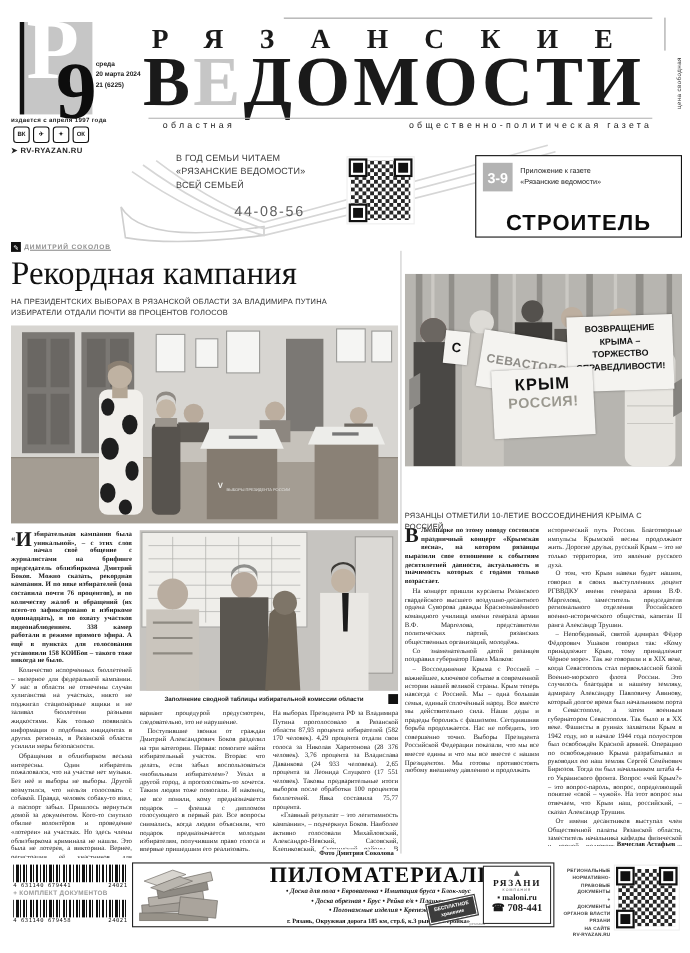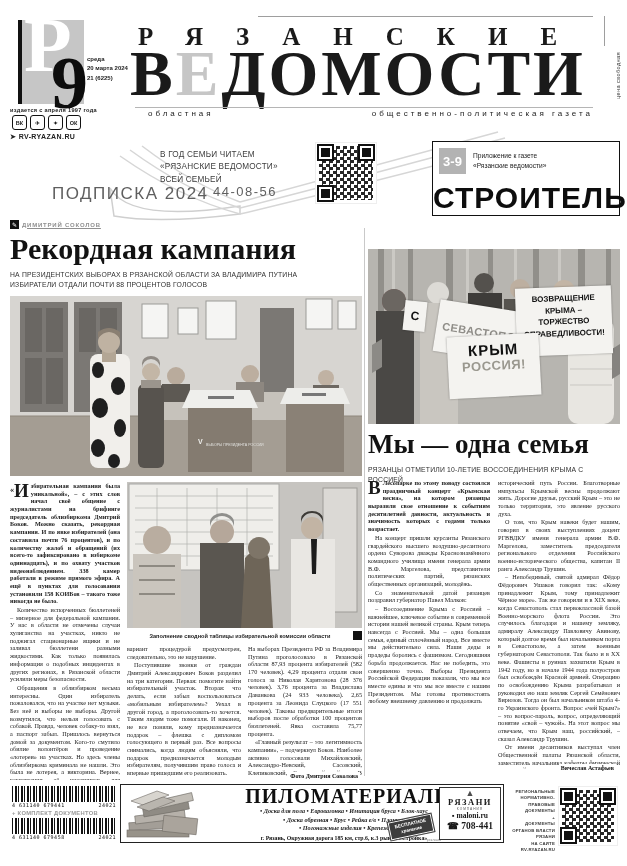--- a/index.html
+++ b/index.html
@@ -27,49 +27,49 @@
           white-space:nowrap;overflow:hidden;line-height:1;}
   .title2{left:130px;top:42px;font-size:64px;font-weight:bold;letter-spacing:3px;line-height:1;white-space:nowrap;}
   .title2 .gray{color:#c6c6c6;}
   .mast-sub{left:148px;top:109px;width:445px;display:flex;justify-content:space-between;
             font-size:8px;letter-spacing:3px;color:#222;}
   .price-note{right:6px;top:52px;writing-mode:vertical-rl;transform:rotate(180deg);
               font-size:5.6px;color:#333;letter-spacing:.4px;}
 
   
   .swoosh{left:100px;top:128px;pointer-events:none;}
-  .promo{left:160px;top:138px;font-size:8.2px;line-height:1.5;color:#3d3d3d;letter-spacing:.2px;margin-top:11px;}
+  .promo{left:160px;top:138px;font-size:8.2px;line-height:1.5;color:#3d3d3d;letter-spacing:.2px;}
   .subsc-title{left:52px;top:184px;font-size:17px;color:#5f5f5f;letter-spacing:1.5px;}
   .subsc-phone{left:213px;top:184px;font-size:13px;color:#5f5f5f;letter-spacing:1.5px;}
   .qr{background:#fff;border:1px solid #eee;}
   .qr::after{content:"";position:absolute;inset:3px;
      background:repeating-conic-gradient(#141414 0% 25%,#fff 0% 50%) 0 0/7px 7px;opacity:.92;}
   .qr .f{position:absolute;width:13px;height:13px;border:2.6px solid #111;background:#fff;z-index:2;}
   .qr .f::after{content:"";position:absolute;inset:2px;background:#111;}
   .qr .tl{left:1px;top:1px;} .qr .tr{right:1px;top:1px;} .qr .bl{left:1px;bottom:1px;}
   .qr1{left:315px;top:142px;width:60px;height:60px;}
   .suppl{left:432px;top:141px;width:186px;height:73px;border:1.5px solid #111;background:#fff;}
   .suppl-pages{position:absolute;left:6px;top:6px;width:27px;height:26px;background:#b3b3b3;
                color:#fff;font-weight:bold;font-size:13px;display:flex;align-items:center;justify-content:center;}
   .suppl-note{position:absolute;left:40px;top:9px;font-size:6.6px;line-height:1.45;color:#222;}
   .suppl-title{position:absolute;left:0;right:0;bottom:2px;text-align:center;font-weight:900;
-               font-size:30px;letter-spacing:1px;line-height:1;color:#0d0d0d;
+               font-size:20px;letter-spacing:1px;line-height:1;color:#0d0d0d;
                font-family:"Liberation Sans",sans-serif;}
 
   
   .vdiv{left:364px;top:228px;width:1px;height:548px;background:#c9c9c9;}
   .article{overflow:hidden;}
   .art-left{left:10px;top:220px;width:352px;height:562px;}
   .art-right{left:368px;top:220px;width:252px;height:562px;}
   .byline{display:flex;align-items:center;gap:3px;}
   .byline-ic{width:9px;height:9px;background:#111;color:#fff;font-size:6px;display:flex;
              align-items:center;justify-content:center;}
   .byline-name{font-size:6px;font-weight:bold;letter-spacing:.8px;color:#8f8f8f;
                text-decoration:underline;}
-  .headline{font-weight:bold;line-height:1.05;color:#121212;}
+  .headline{font-weight:normal;line-height:1.05;color:#121212;}
   .hl-left{left:0;top:13px;font-size:30px;}
   .hl-right{left:0;top:210px;font-size:27px;}
   .subhead{font-size:6.8px;line-height:1.4;color:#2e2e2e;letter-spacing:.2px;}
   .sh-left{left:0;top:50px;width:330px;}
   .sh-right{left:0;top:245px;width:250px;}
   .photo{background:#cfcdc9;overflow:hidden;}
   .photo svg{display:block;width:100%;height:100%;}
   .photo1{left:0;top:76px;width:352px;height:180px;}
   .photo3{left:0;top:29px;width:252px;height:175px;position:absolute;}
   .txtblock-l{left:0;top:262px;width:352px;height:298px;display:flex;gap:7px;}
@@ -185,21 +185,20 @@
       <path d="M140,80 Q250,52 405,10"></path>
       <path d="M140,74 Q245,46 398,4"></path>
       <path d="M140,86 Q80,70 20,28"></path>
       <path d="M140,80 Q85,62 30,22"></path>
       <path d="M140,74 Q92,56 42,18"></path>
     </g>
   </svg>
   <div class="abs promo sans preline">В ГОД СЕМЬИ ЧИТАЕМ
 «РЯЗАНСКИЕ ВЕДОМОСТИ»
 ВСЕЙ СЕМЬЕЙ</div>
-  <div class="abs subsc-title sans">ПОДПИСКА 2024</div>
   <div class="abs subsc-phone sans">44-08-56</div>
   <div class="abs qr qr1">
       <i class="f tl"></i>
       <i class="f tr"></i>
       <i class="f bl"></i>
     </div>
 
   <div class="abs suppl">
     <div class="suppl-pages sans">3-9</div>
     <div class="suppl-note sans preline">Приложение к газете
@@ -398,21 +397,20 @@
       <div class="banner bn-sev">СЕВАСТОПОЛЬ</div>
       <div class="banner bn-voz preline">ВОЗВРАЩЕНИЕ КРЫМА –
 ТОРЖЕСТВО
 СПРАВЕДЛИВОСТИ!</div>
       <div class="banner bn-krym">
         <div class="l1">КРЫМ</div>
         <div class="l2">РОССИЯ!</div>
       </div>
     </div>
 
-    <div class="abs headline hl-right">Мы — одна семья</div>
     <div class="abs subhead sh-right sans">РЯЗАНЦЫ ОТМЕТИЛИ 10-ЛЕТИЕ ВОССОЕДИНЕНИЯ КРЫМА С РОССИЕЙ</div>
 
     <div class="abs txtblock-r">
       <div>
         <p class="body-p lead-p"><span class="dropcap">В</span><span> Лесопарке по этому поводу состоялся праздничный концерт «Крымская весна», на котором рязанцы выразили свое отношение к событиям десятилетней давности, актуальность и значимость которых с годами только возрастает.</span></p>
         <p class="body-p">На концерт пришли курсанты Рязанского гвардейского высшего воздушно-десантного ордена Суворова дважды Краснознамённого командного училища имени генерала армии В.Ф. Маргелова, представители политических партий, рязанских общественных организаций, молодёжь.</p>
         <p class="body-p">Со знаменательной датой рязанцев поздравил губернатор Павел Малков:</p>
         <p class="body-p">– Воссоединение Крыма с Россией – важнейшее, ключевое событие в современной истории нашей великой страны. Крым теперь навсегда с Россией. Мы – одна большая семья, единый сплочённый народ. Все вместе мы действительно сила. Наши деды и прадеды боролись с фашизмом. Сегодняшняя борьба продолжается. Нас не победить, это совершенно точно. Выборы Президента Российской Федерации показали, что мы все вместе едины и что мы все вместе с нашим Президентом. Мы готовы противостоять любому внешнему давлению и продолжать</p>
       </div>
       <div>

